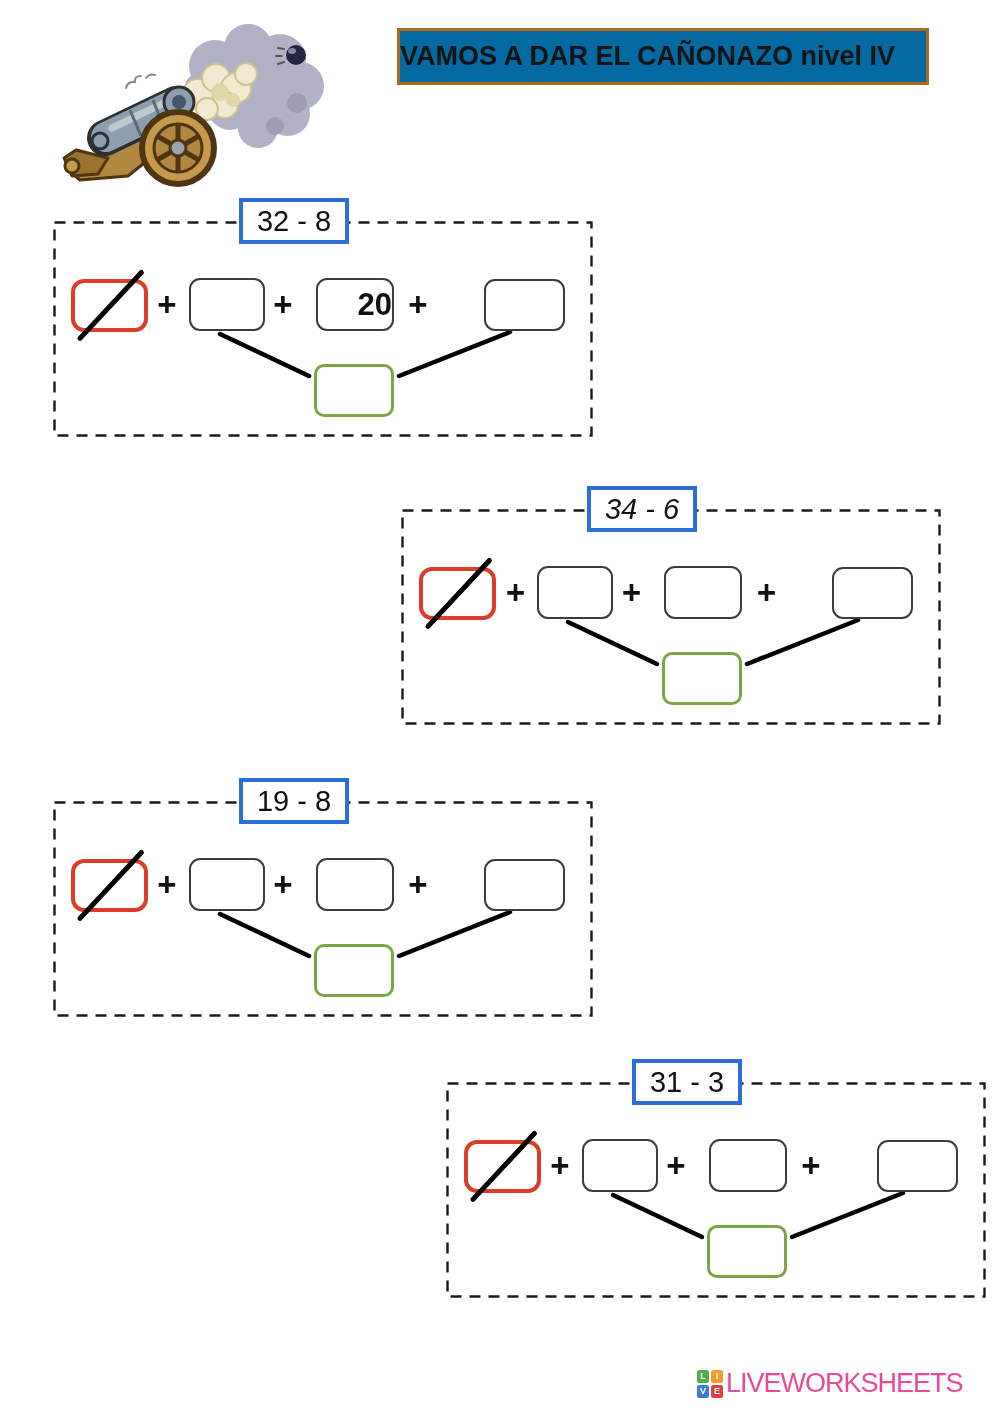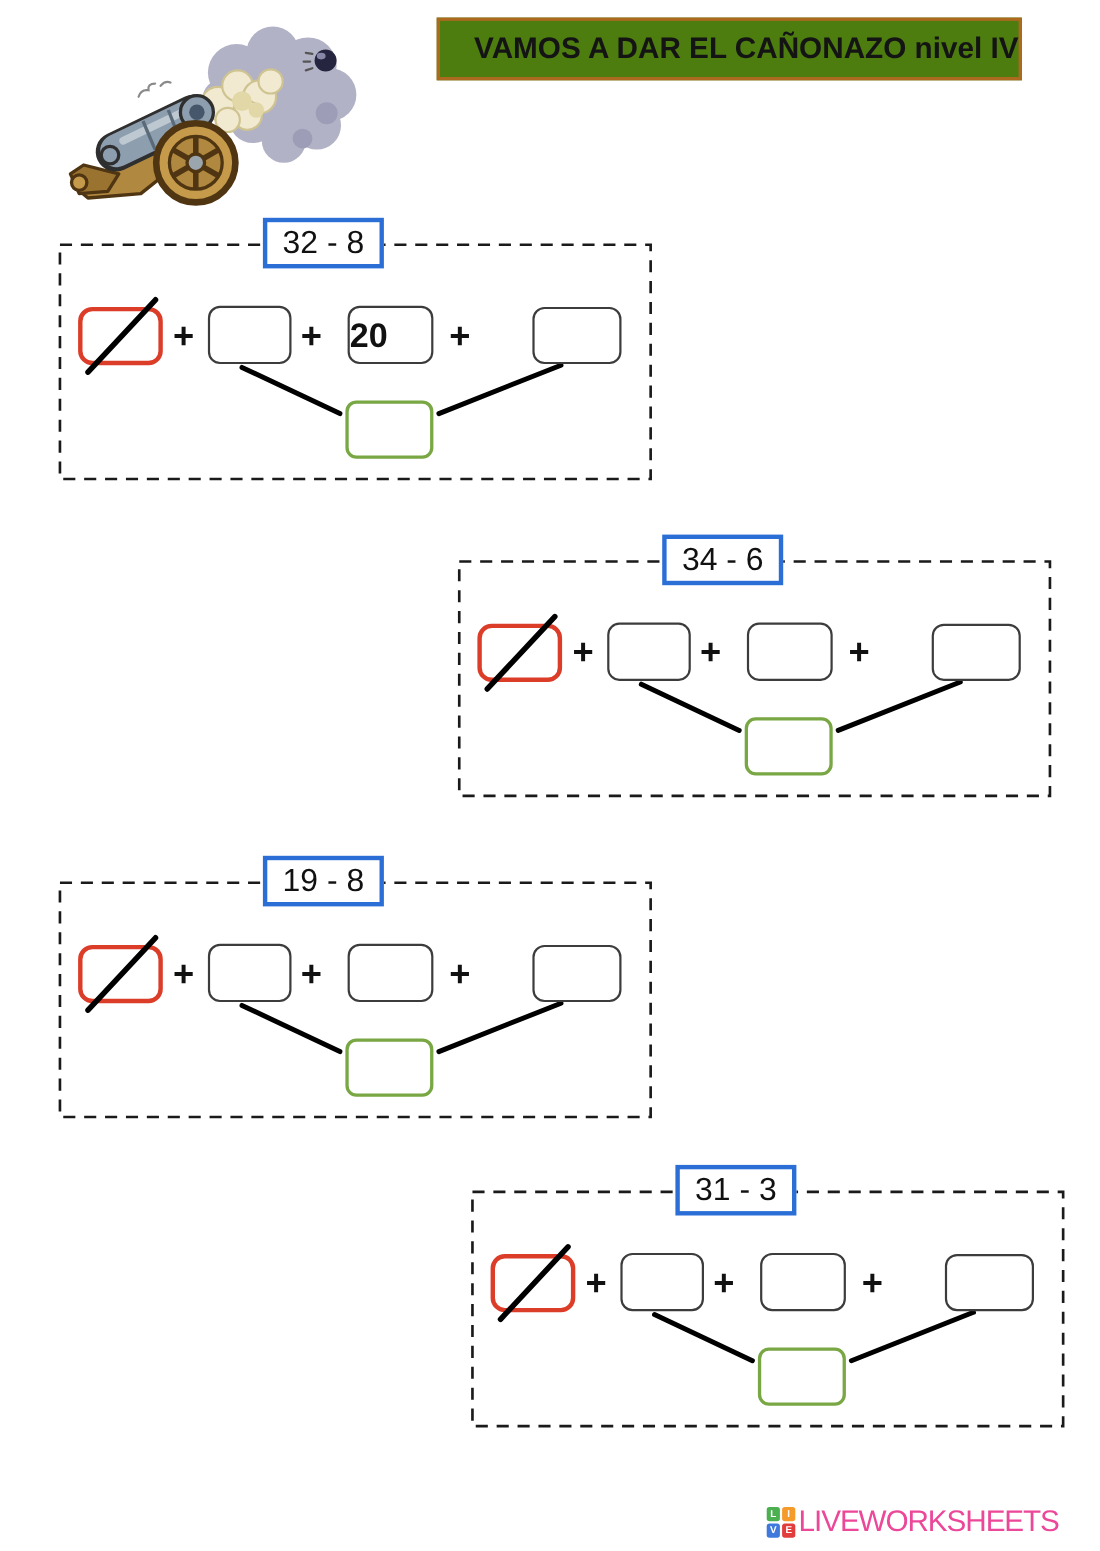--- a/index.html
+++ b/index.html
@@ -1,46 +1,46 @@
 <!DOCTYPE html>
 <html><head>
 <meta charset="utf-8">
 <style>
   * { box-sizing: border-box; }
   html,body { margin:0; padding:0; }
   body { background:#ffffff; font-family:"Liberation Sans", sans-serif; }
   .page { position:relative; width:1000px; height:1410px; background:#ffffff; overflow:hidden; }
 
   
-  .banner { position:absolute; left:397px; top:16px; width:532px; height:57px;
-    background:#4d7c0f; border:3px solid #AC6A1E;
-    display:flex; align-items:center; justify-content:flex-end; }
+  .banner { position:absolute; left:397px; top:28px; width:532px; height:57px;
+    background:#0369a1; border:3px solid #AC6A1E;
+    display:flex; align-items:center; justify-content:flex-start; }
   .banner-text { font-weight:bold; font-size:27px; color:#141414; white-space:nowrap; }
 
   
   .cannon { position:absolute; left:50px; top:8px; width:280px; height:188px; }
 
   
   .exblock { position:absolute; width:540px; height:216px; }
   .pos-b1 { left:53px;  top:221px; }
-  .pos-b2 { left:416px; top:509px; }
+  .pos-b2 { left:401px; top:509px;font-style:italic; }
   .pos-b3 { left:53px;  top:801px; }
-  .pos-b4 { left:428px; top:1082px; }
+  .pos-b4 { left:446px; top:1082px; }
 
   .bgsvg { position:absolute; left:0; top:0; width:540px; height:216px; z-index:0; overflow:visible; }
   .dashrect { fill:none; stroke:#1a1a1a; stroke-width:2.4; stroke-dasharray:11 8; }
   .conn { stroke:#000; stroke-width:4.5; stroke-linecap:round; }
 
   .titlebox { position:absolute; left:186px; top:-23px; width:110px; height:46px;
     background:#ffffff; border:4px solid #2B6FD6; z-index:3;
     display:flex; align-items:center; justify-content:center; }
   .titletext { font-size:29px; color:#111; white-space:nowrap; }
 
   .bx { position:absolute; background:#ffffff; border:2px solid #3c3c3c; border-radius:11px;
-    display:flex; align-items:center; justify-content:flex-start; z-index:1;
+    display:flex; align-items:center; justify-content:flex-end; z-index:1;
     font-size:31px; font-weight:bold; color:#111; }
   .b-red   { left:18px;  top:58px;  width:77px; height:53px; border:4px solid #DB3D29; border-radius:13px; }
   .b2      { left:136px; top:57px;  width:76px; height:53px; }
   .b3      { left:263px; top:57px;  width:78px; height:53px; }
   .b4      { left:431px; top:58px;  width:81px; height:52px; }
   .b-green { left:261px; top:143px; width:80px; height:53px; border:3.5px solid #78A744; border-radius:10px; }
 
   .slash { position:absolute; left:10px; top:82px; width:95px; height:4.5px; background:#000;
     border-radius:3px; transform:rotate(-47deg); z-index:2; }
 

